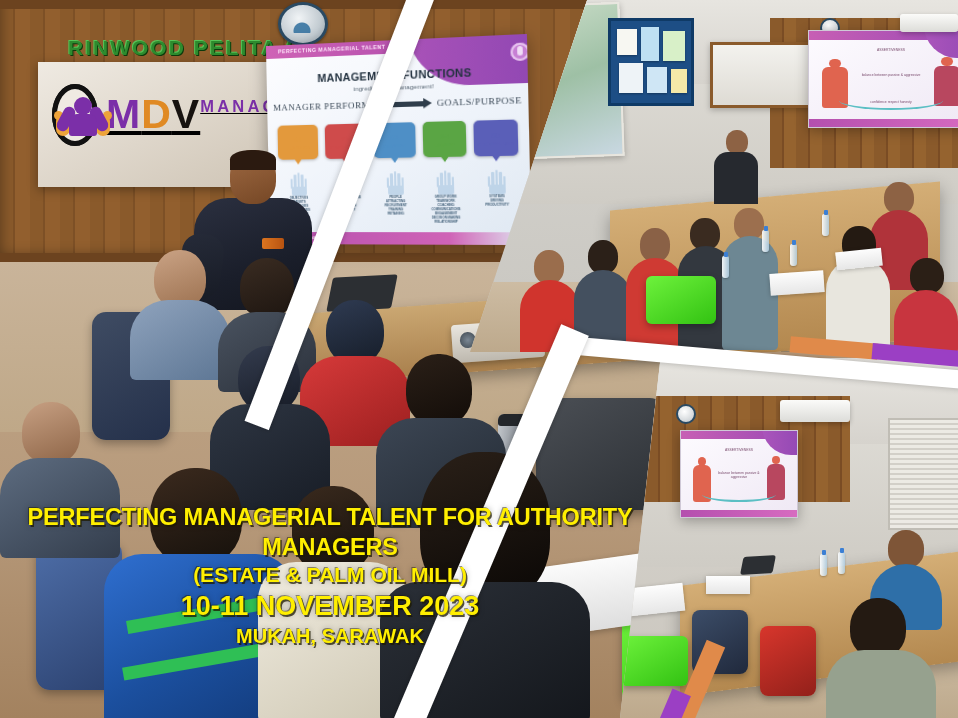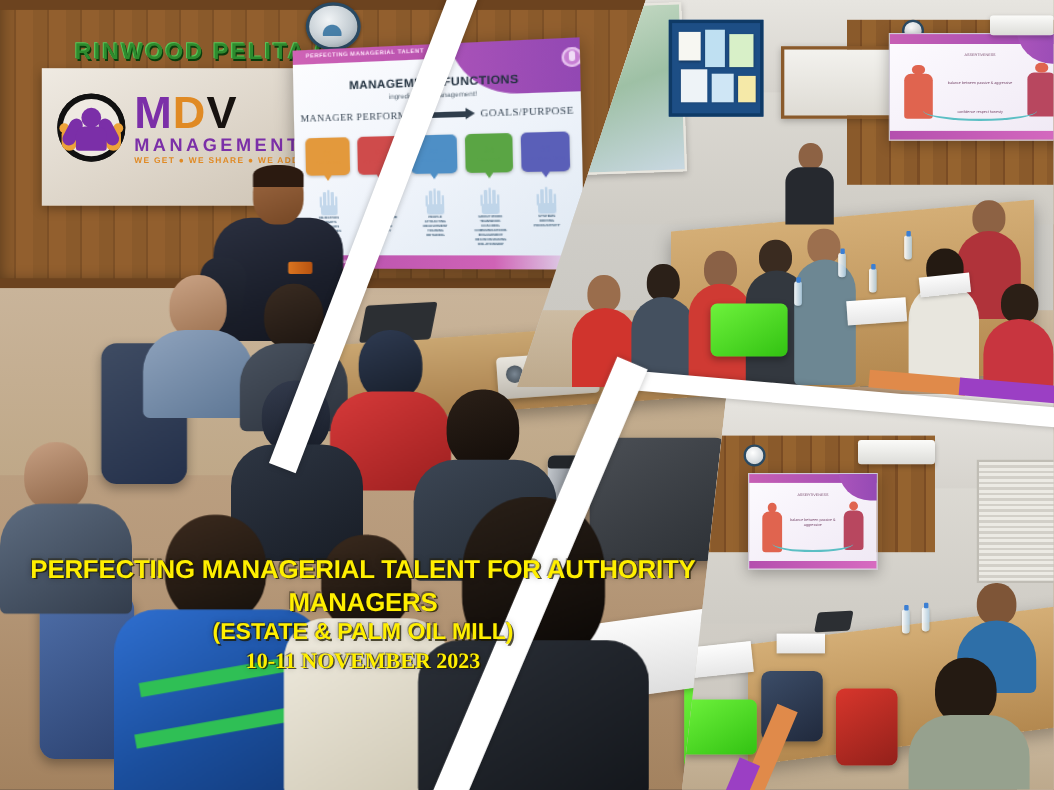--- a/index.html
+++ b/index.html
@@ -43,21 +43,21 @@
   .mdv-mark .b-center{position:absolute;left:17px;top:30px;width:28px;height:22px;background:#7b2fa8;
     border-radius:8px 8px 3px 3px;}
   .mdv-mark .arm-l{position:absolute;left:8px;top:22px;width:12px;height:26px;background:#7b2fa8;
     border-radius:6px;transform:rotate(28deg);}
   .mdv-mark .arm-r{position:absolute;left:41px;top:22px;width:12px;height:26px;background:#7b2fa8;
     border-radius:6px;transform:rotate(-28deg);}
   .mdv-mark .s-l{position:absolute;left:4px;top:30px;width:14px;height:22px;background:#eda33a;border-radius:7px;}
   .mdv-mark .s-r{position:absolute;left:44px;top:30px;width:14px;height:22px;background:#eda33a;border-radius:7px;}
   .mdv-mark .sh-l{position:absolute;left:2px;top:27px;width:9px;height:9px;border-radius:50%;background:#eda33a;}
   .mdv-mark .sh-r{position:absolute;left:51px;top:27px;width:9px;height:9px;border-radius:50%;background:#eda33a;}
-  .mdv-text{display:flex;flex-direction:column;line-height:.92;}
+  .mdv-text{display:flex;flex-direction:row;line-height:.92;text-decoration:underline;}
   .mdv-big{font-size:41px;font-weight:bold;letter-spacing:1px;}
   .mdv-big .m{color:#7b2fa8;} .mdv-big .d{color:#e08a24;} .mdv-big .v{color:#17120f;}
   .mdv-sub{font-size:16.5px;font-weight:bold;letter-spacing:3.2px;color:#7b2fa8;margin-top:3px;}
   .mdv-tag{font-size:7.6px;font-weight:bold;letter-spacing:1.2px;color:#e08a24;margin-top:2px;}
 
   
   .slide{position:absolute;left:268px;top:46px;width:248px;height:198px;
     background:linear-gradient(150deg,#fdfdff,#eef3fa 55%,#dfe8f2);
     transform:perspective(620px) rotateY(-9deg) rotate(-1.2deg);
     transform-origin:left center;box-shadow:0 4px 16px rgba(0,0,0,.35);overflow:hidden;}
@@ -134,21 +134,21 @@
   .person{position:absolute;}
   .person .h{position:absolute;border-radius:48% 48% 44% 44%;}
   .person .t{position:absolute;border-radius:38px 38px 6px 6px;}
 
   
   .caption{position:absolute;left:0;top:502px;width:660px;text-align:center;z-index:40;
     color:#ffef00;font-weight:bold;line-height:1.28;
     text-shadow:1.5px 1.5px 0 rgba(30,25,0,.75),-1px -1px 0 rgba(30,25,0,.45),0 0 6px rgba(0,0,0,.35);}
   .cap1{font-size:23.5px;letter-spacing:-.2px;}
   .cap2{font-size:21px;}
-  .cap3{font-size:20px;font-family:Liberation Serif, serif;}
+  .cap3{font-size:27px;}
   .cap4{font-size:21px;}
   .cap5{font-size:20px;}
 
   
   #panel-tr{left:470px;top:0;width:488px;height:352px;clip-path:polygon(24% 0,100% 0,100% 100%,0 100%);
     background:linear-gradient(#d8d6d1,#c8c6c0);}
   #panel-br{left:620px;top:358px;width:338px;height:360px;clip-path:polygon(12% 0,100% 0,100% 100%,0 100%);
     background:linear-gradient(#dbd8d2,#c9c5bd);}
 
   .rm-ceiling{position:absolute;left:0;top:0;width:100%;height:24%;background:linear-gradient(#e7e5e0,#d6d3cd);}
@@ -389,20 +389,21 @@
     </div>
     <div class="person" style="left:0;top:402px;width:120px;height:150px;">
       <div class="h" style="left:22px;top:0;width:58px;height:62px;background:linear-gradient(160deg,#c7a083,#8d6446);"></div>
       <div class="t" style="left:0;top:56px;width:120px;height:100px;background:linear-gradient(150deg,#5d6c80,#333d4c);"></div>
     </div>
 
     <div class="caption">
       <div class="cap1">PERFECTING MANAGERIAL TALENT FOR AUTHORITY MANAGERS</div>
       <div class="cap2">(ESTATE &amp; PALM OIL MILL)</div>
       <div class="cap3">10-11 NOVEMBER 2023</div>
+      <div class="cap5">MUKAH, SARAWAK</div>
     </div>
   </div>
 
   <div class="panel" id="panel-tr">
     <div class="rm-wall"></div>
     <div class="rm-ceiling"></div>
     <div class="rm-woodwall" style="left:300px;top:18px;width:188px;height:150px;"></div>
     <div class="rm-floor"></div>
 
     <div class="rm-map" style="left:28px;top:4px;width:120px;height:150px;transform:rotate(-2deg);"></div>

